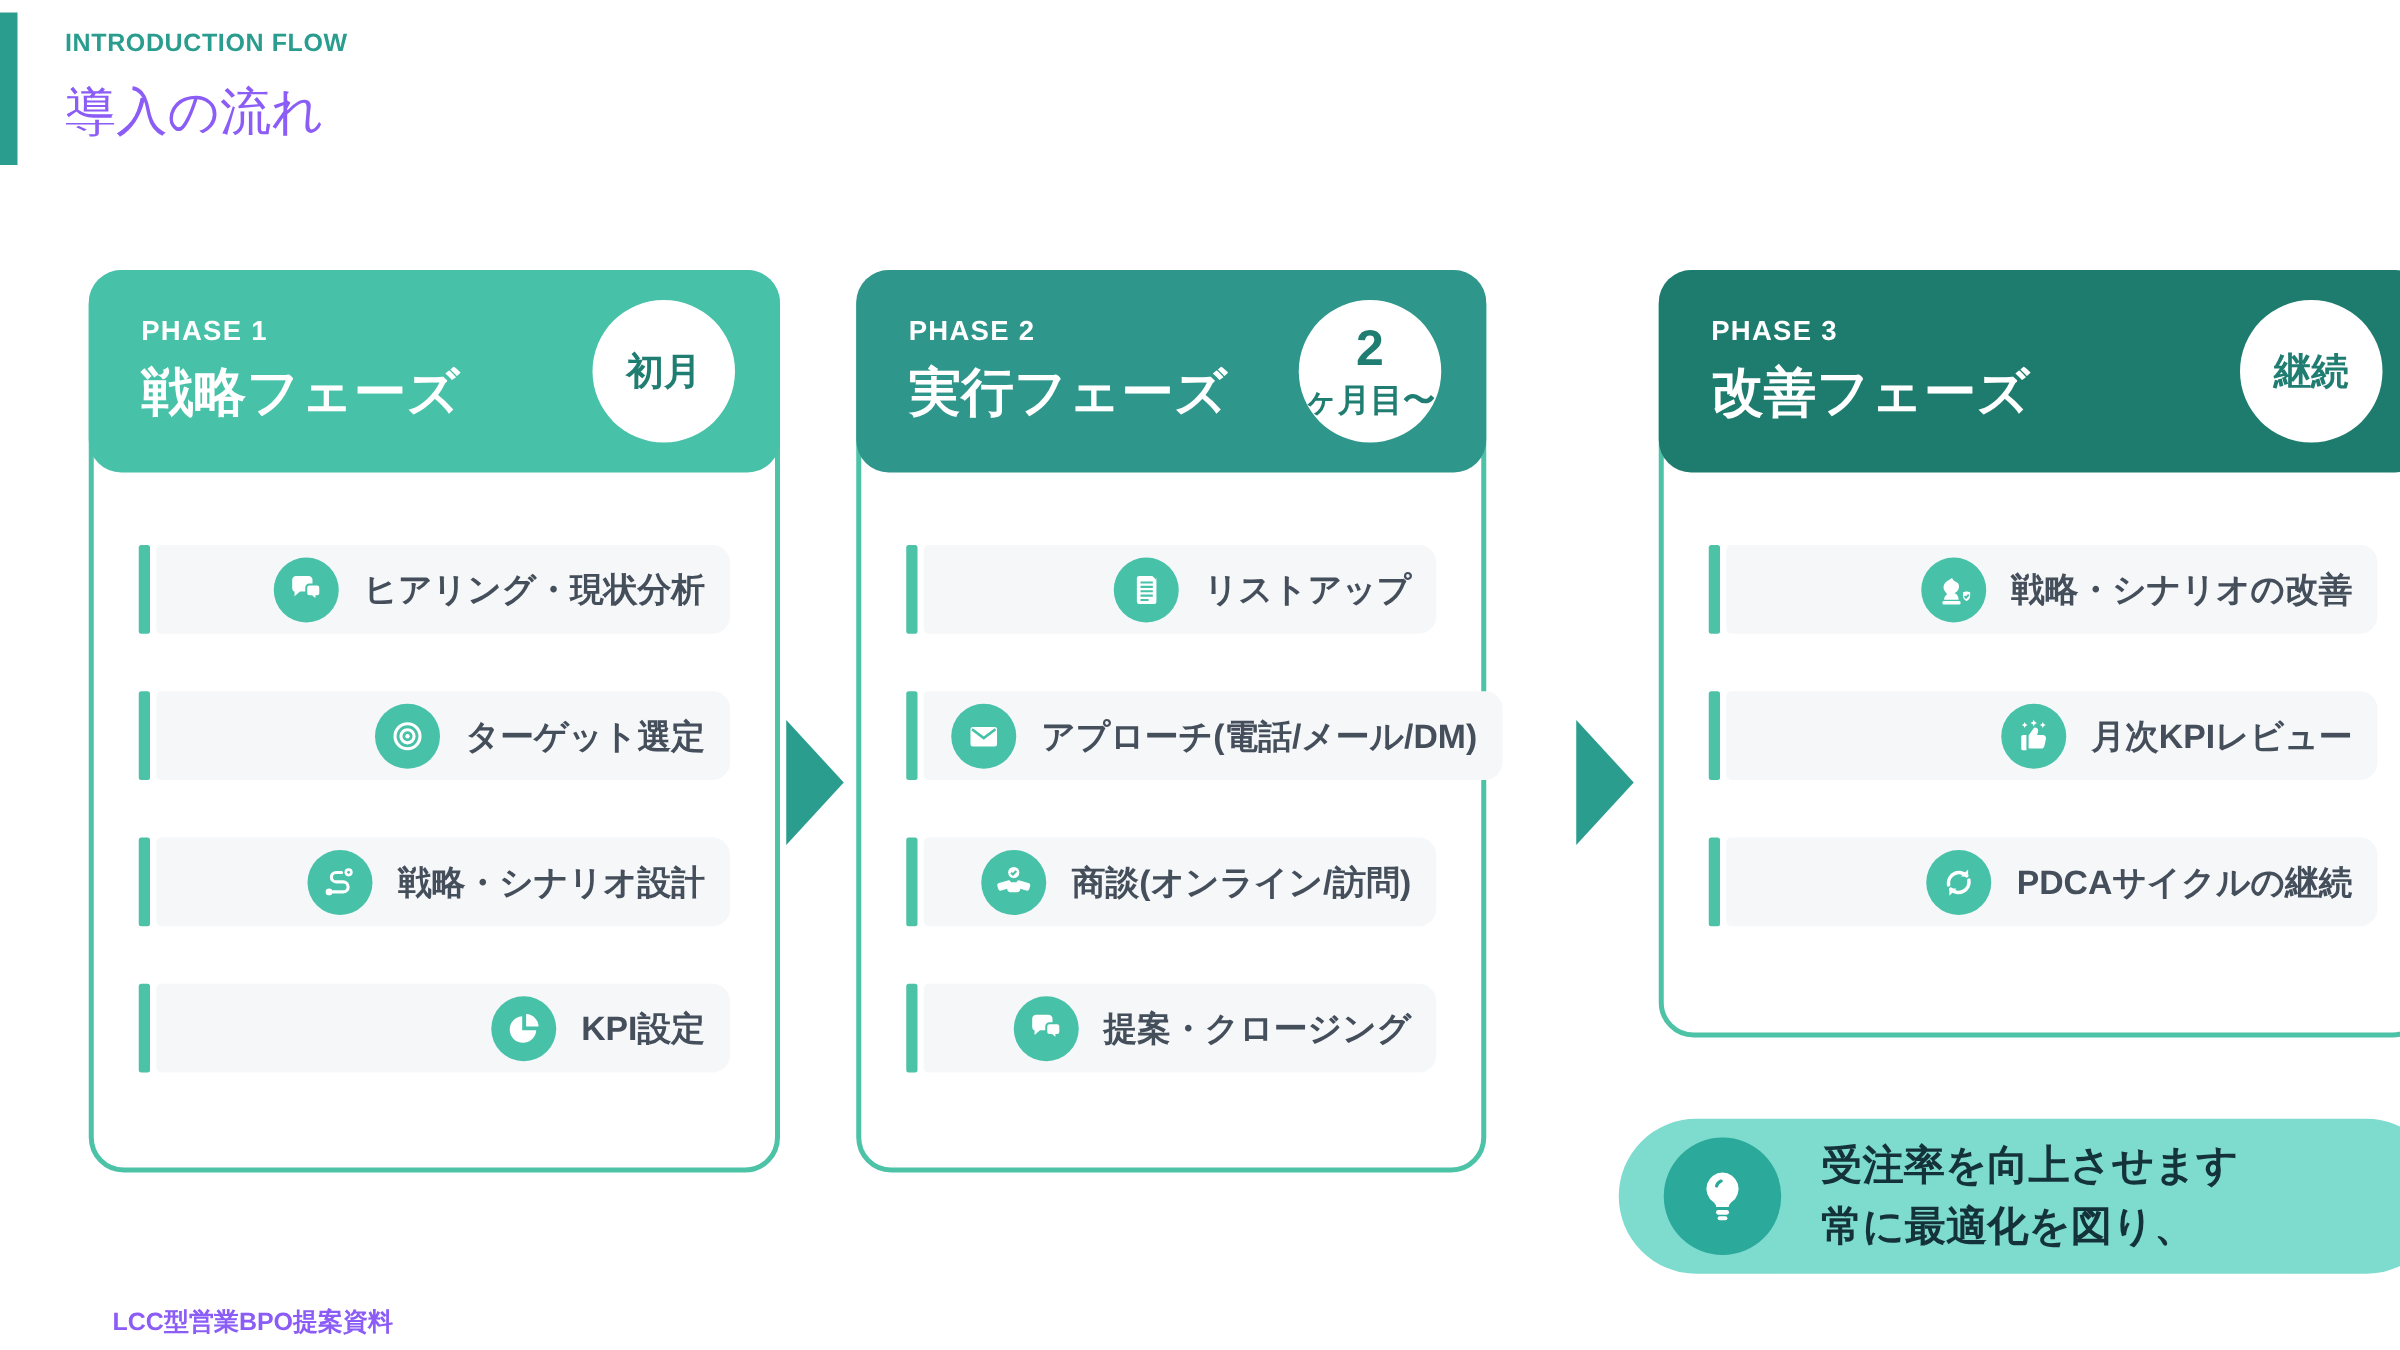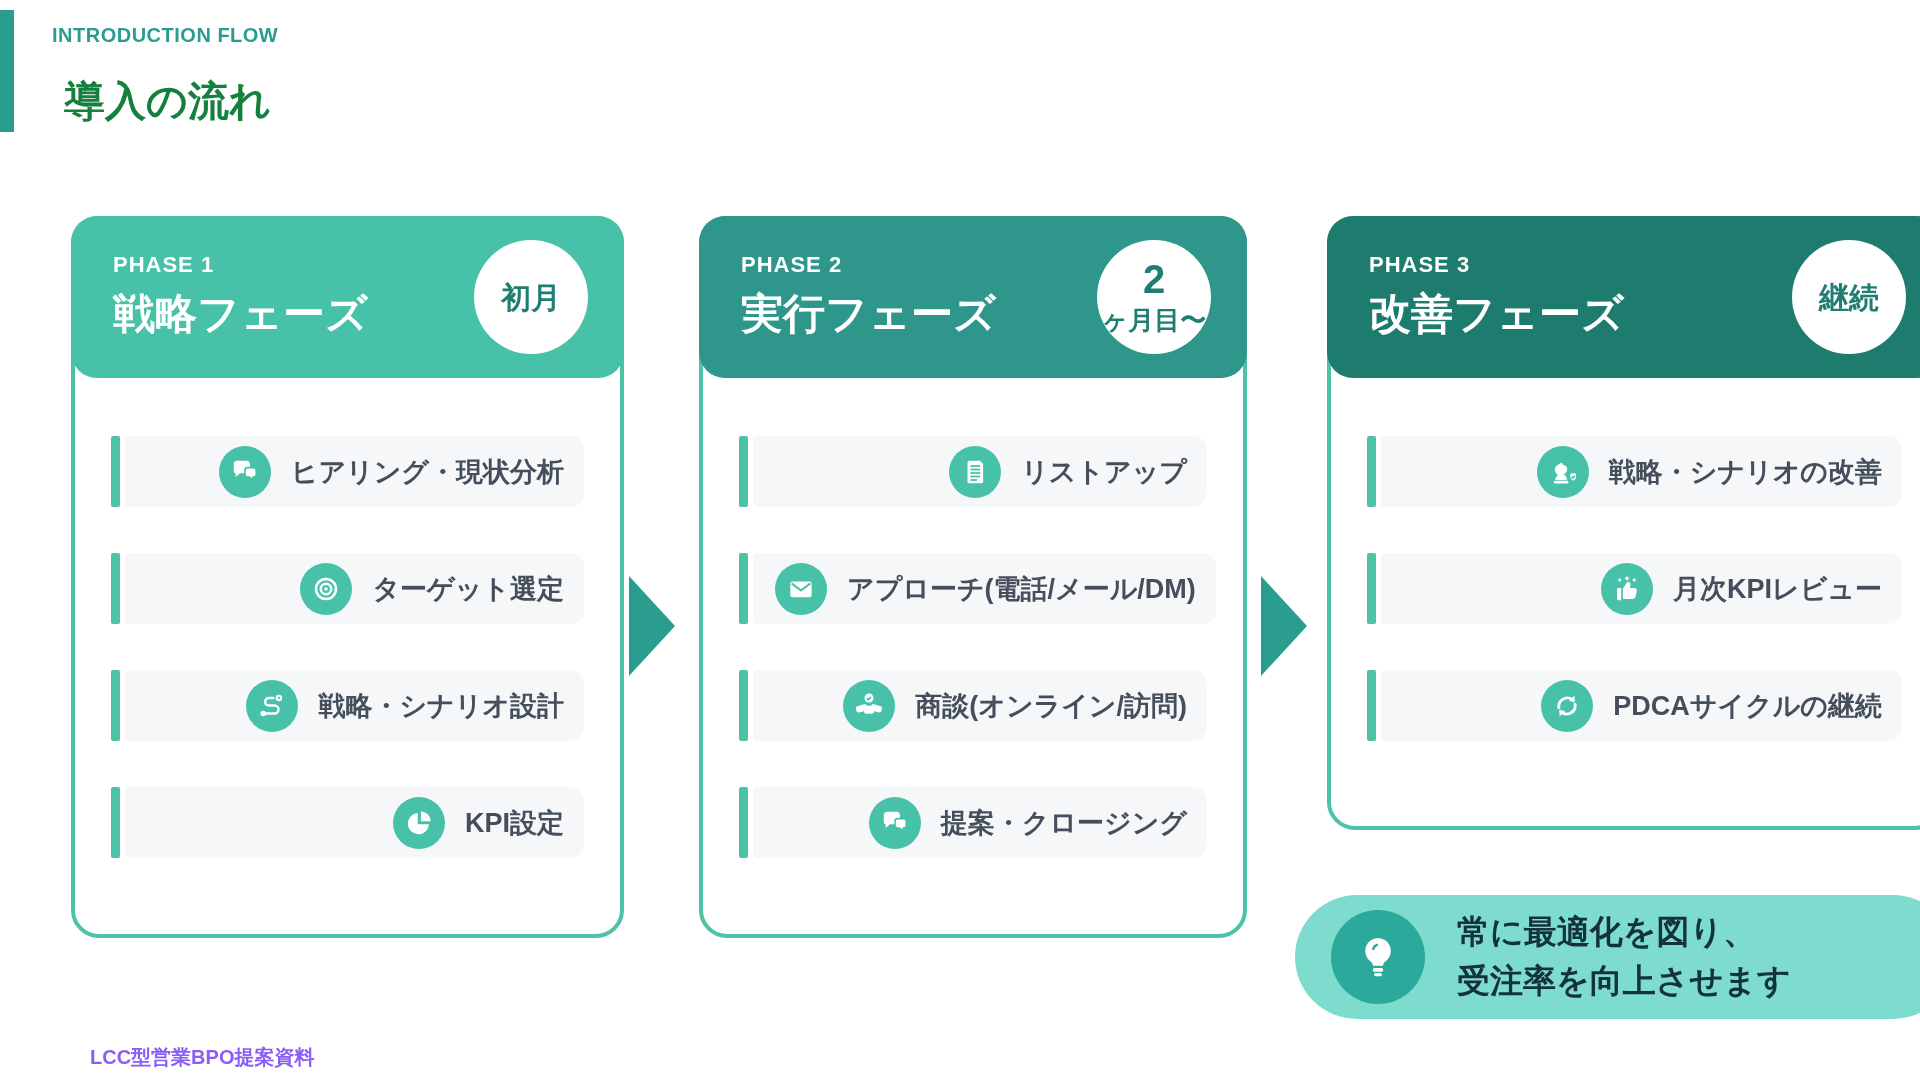--- a/index.html
+++ b/index.html
@@ -3,25 +3,25 @@
 <meta charset="utf-8">
 <style>
   html,body{margin:0;padding:0;background:#fff;}
   .slide{
     position:relative;width:1920px;height:1080px;overflow:hidden;background:#ffffff;
     font-family:"Liberation Sans","DejaVu Sans",sans-serif;
   }
   
   .accent-bar{position:absolute;left:0;top:10px;width:14px;height:122px;background:#2a9d8f;}
   .eyebrow{position:absolute;left:52px;top:24px;font-size:20px;font-weight:700;color:#2a9d8f;letter-spacing:.5px;}
-  .title{position:absolute;left:52px;top:62px;margin:12px;font-size:41px;font-weight:700;color:#15803d;}
+  .title{position:absolute;left:52px;top:62px;margin:0;font-size:41px;font-weight:400;color:#8b5cf6;}
   
   .card{position:absolute;top:216px;background:#fff;border:4px solid #4cc2a6;border-radius:28px;box-sizing:border-box;}
   .card1{left:71px;width:553px;height:722px;}
-  .card2{left:699px;width:548px;height:722px;}
+  .card2{left:685px;width:504px;height:722px;}
   .card3{left:1327px;width:615px;height:614px;}
   .card-head{
     position:relative;margin:-4px -4px 4px -4px;height:162px;border-radius:26px;
     display:flex;align-items:center;padding:0 42px;box-sizing:border-box;
   }
   .card1 .card-head{background:#47c1a8;}
   .card2 .card-head{background:#2e968a;}
   .card3 .card-head{background:#1e7c6e;}
   .phase-label{font-size:22px;font-weight:700;color:#ffffff;letter-spacing:1px;}
   .phase-name{font-size:42px;font-weight:700;color:#ffffff;margin-top:8px;}
@@ -285,20 +285,20 @@
   <div class="callout">
     <div class="callout-circle">
       <svg viewBox="0 0 24 24">
           <path fill="#fff" d="M12 3.2a6 6 0 0 0-3.4 10.9c.6.45 1 1.1 1.1 1.9h4.6c.1-.8.5-1.45 1.1-1.9A6 6 0 0 0 12 3.2z"></path>
           <rect x="9.6" y="17.1" width="4.8" height="1.7" rx=".85" fill="#fff"></rect>
           <rect x="10.2" y="19.4" width="3.6" height="1.5" rx=".75" fill="#fff"></rect>
           <path fill="none" stroke="#2ba99b" stroke-width="1.2" stroke-linecap="round" d="M9.8 8.2a2.8 2.8 0 0 1 1.7-1.8"></path>
         </svg>
     </div>
     <div class="callout-text">
+      <div>受注率を向上させます</div>
       <div>常に最適化を図り、</div>
-      <div>受注率を向上させます</div>
     </div>
   </div>
 
   <div class="footer-note">LCC型営業BPO提案資料</div>
 
 </div>
 
 </body></html>

